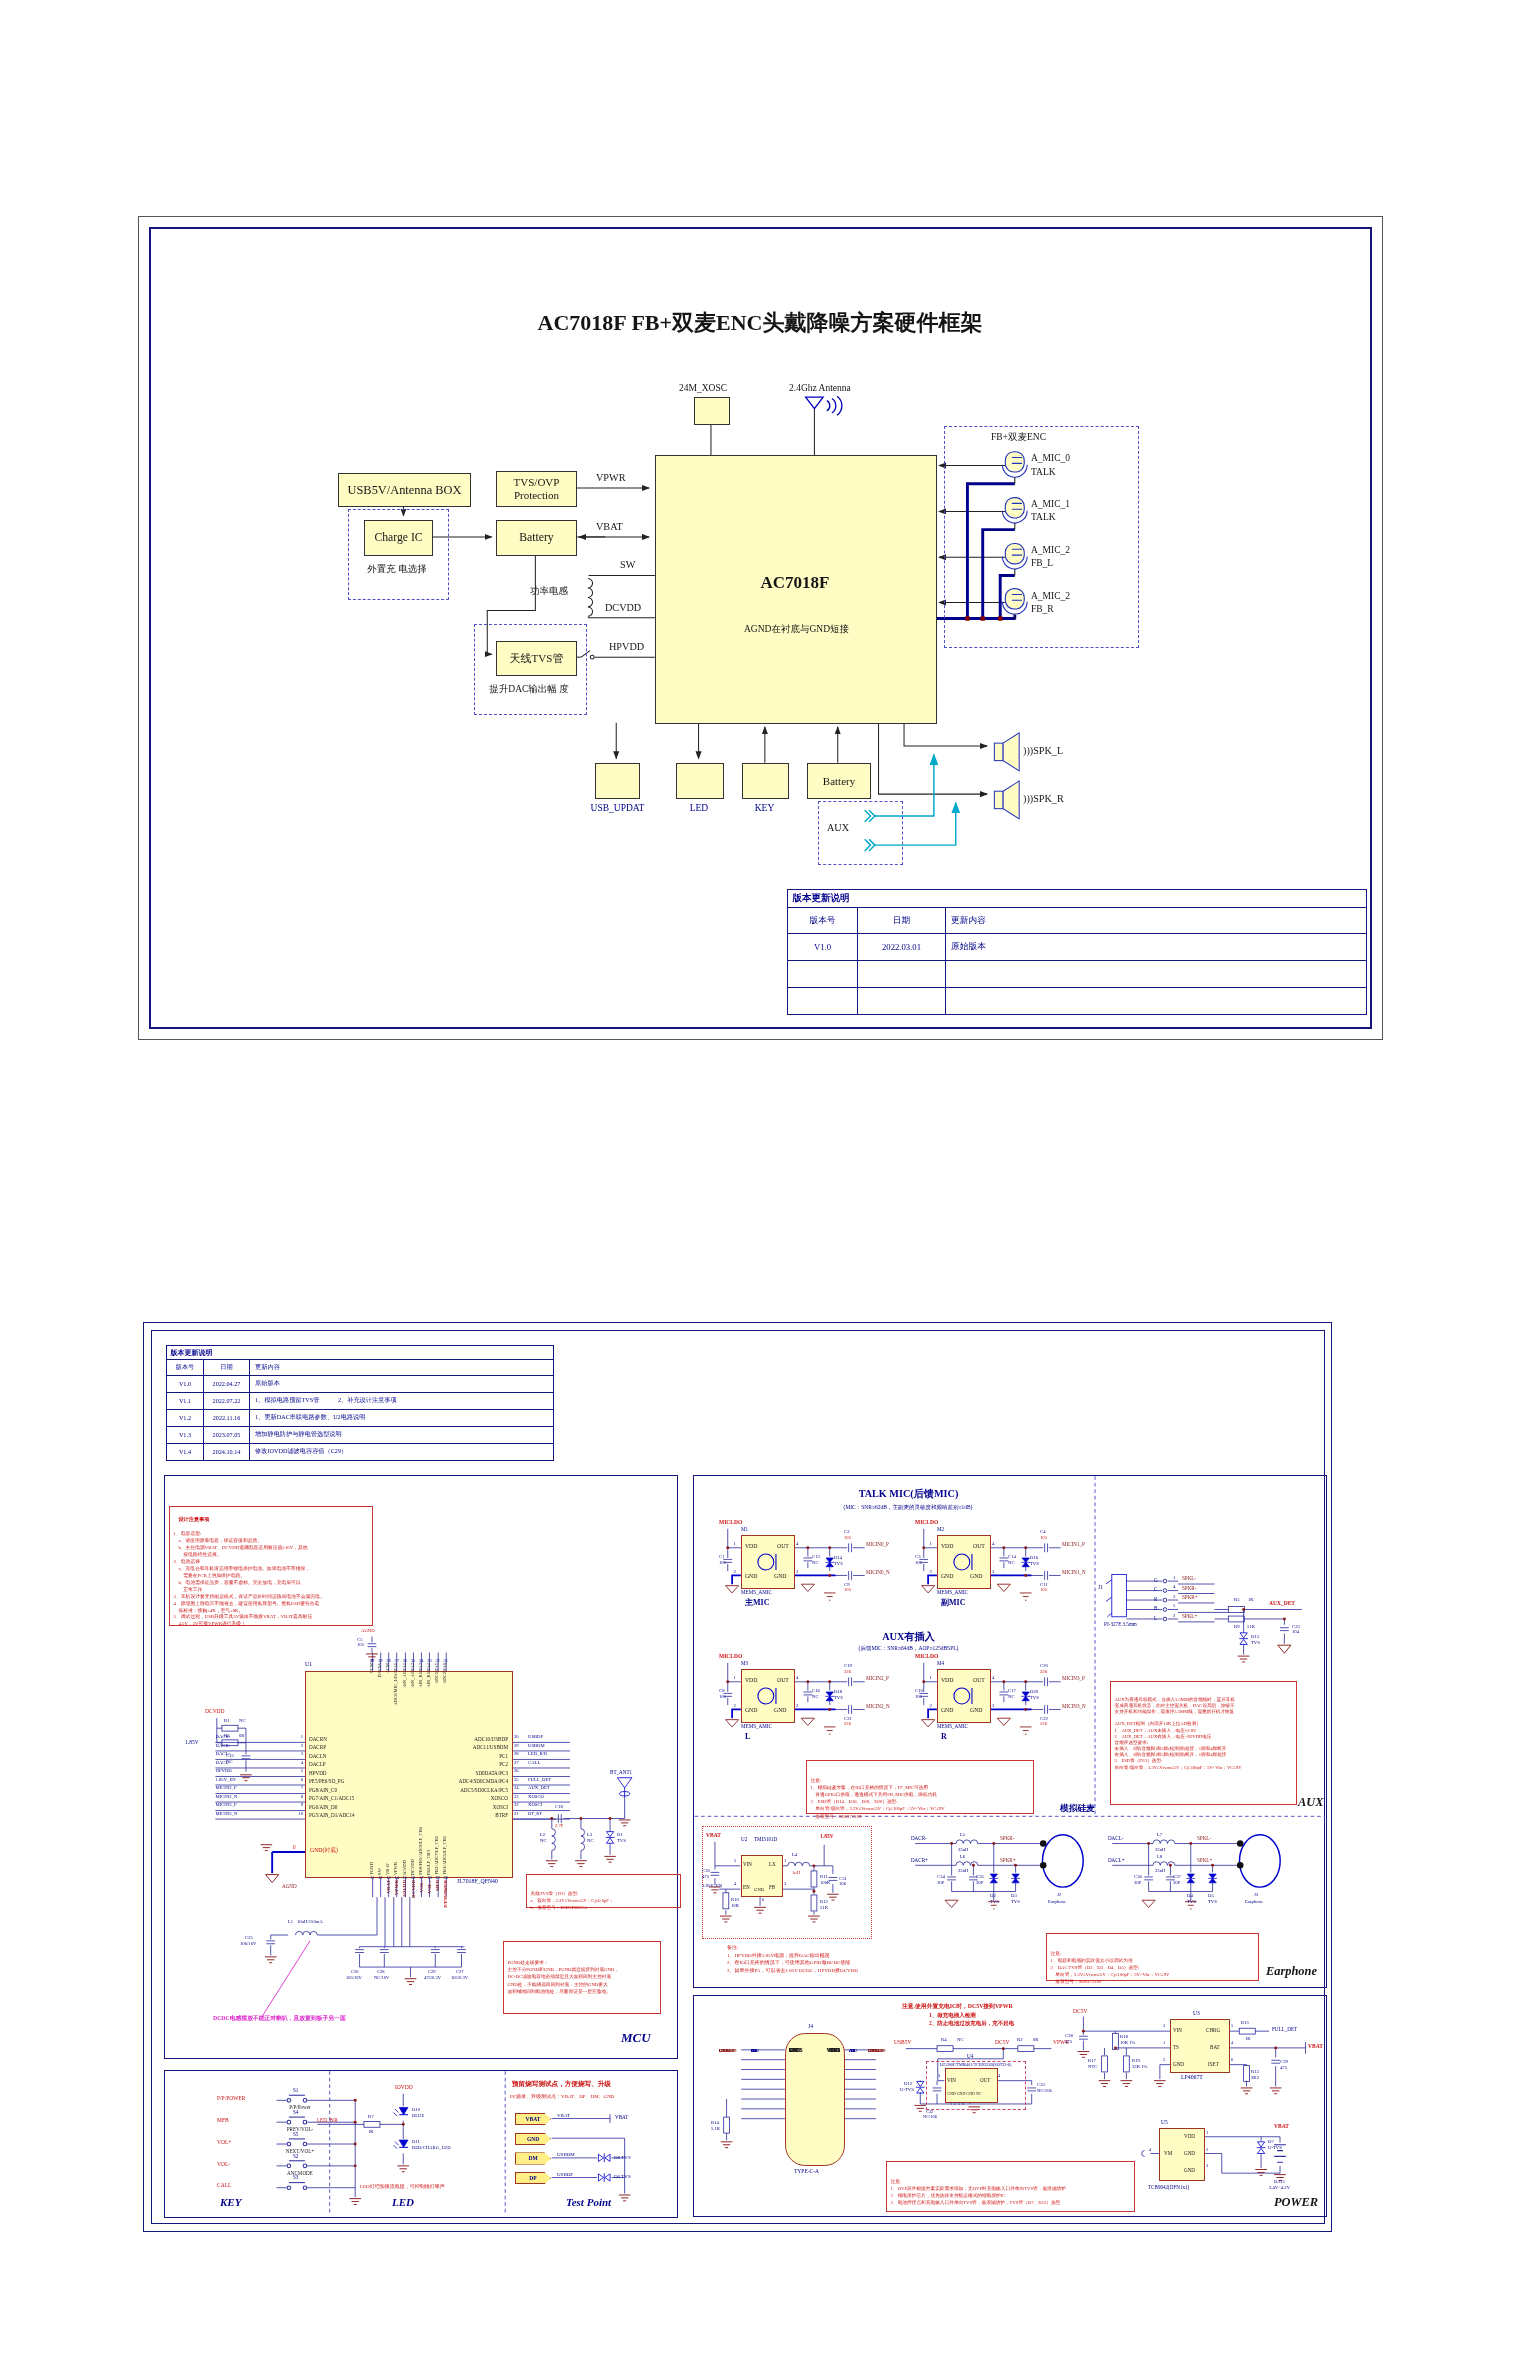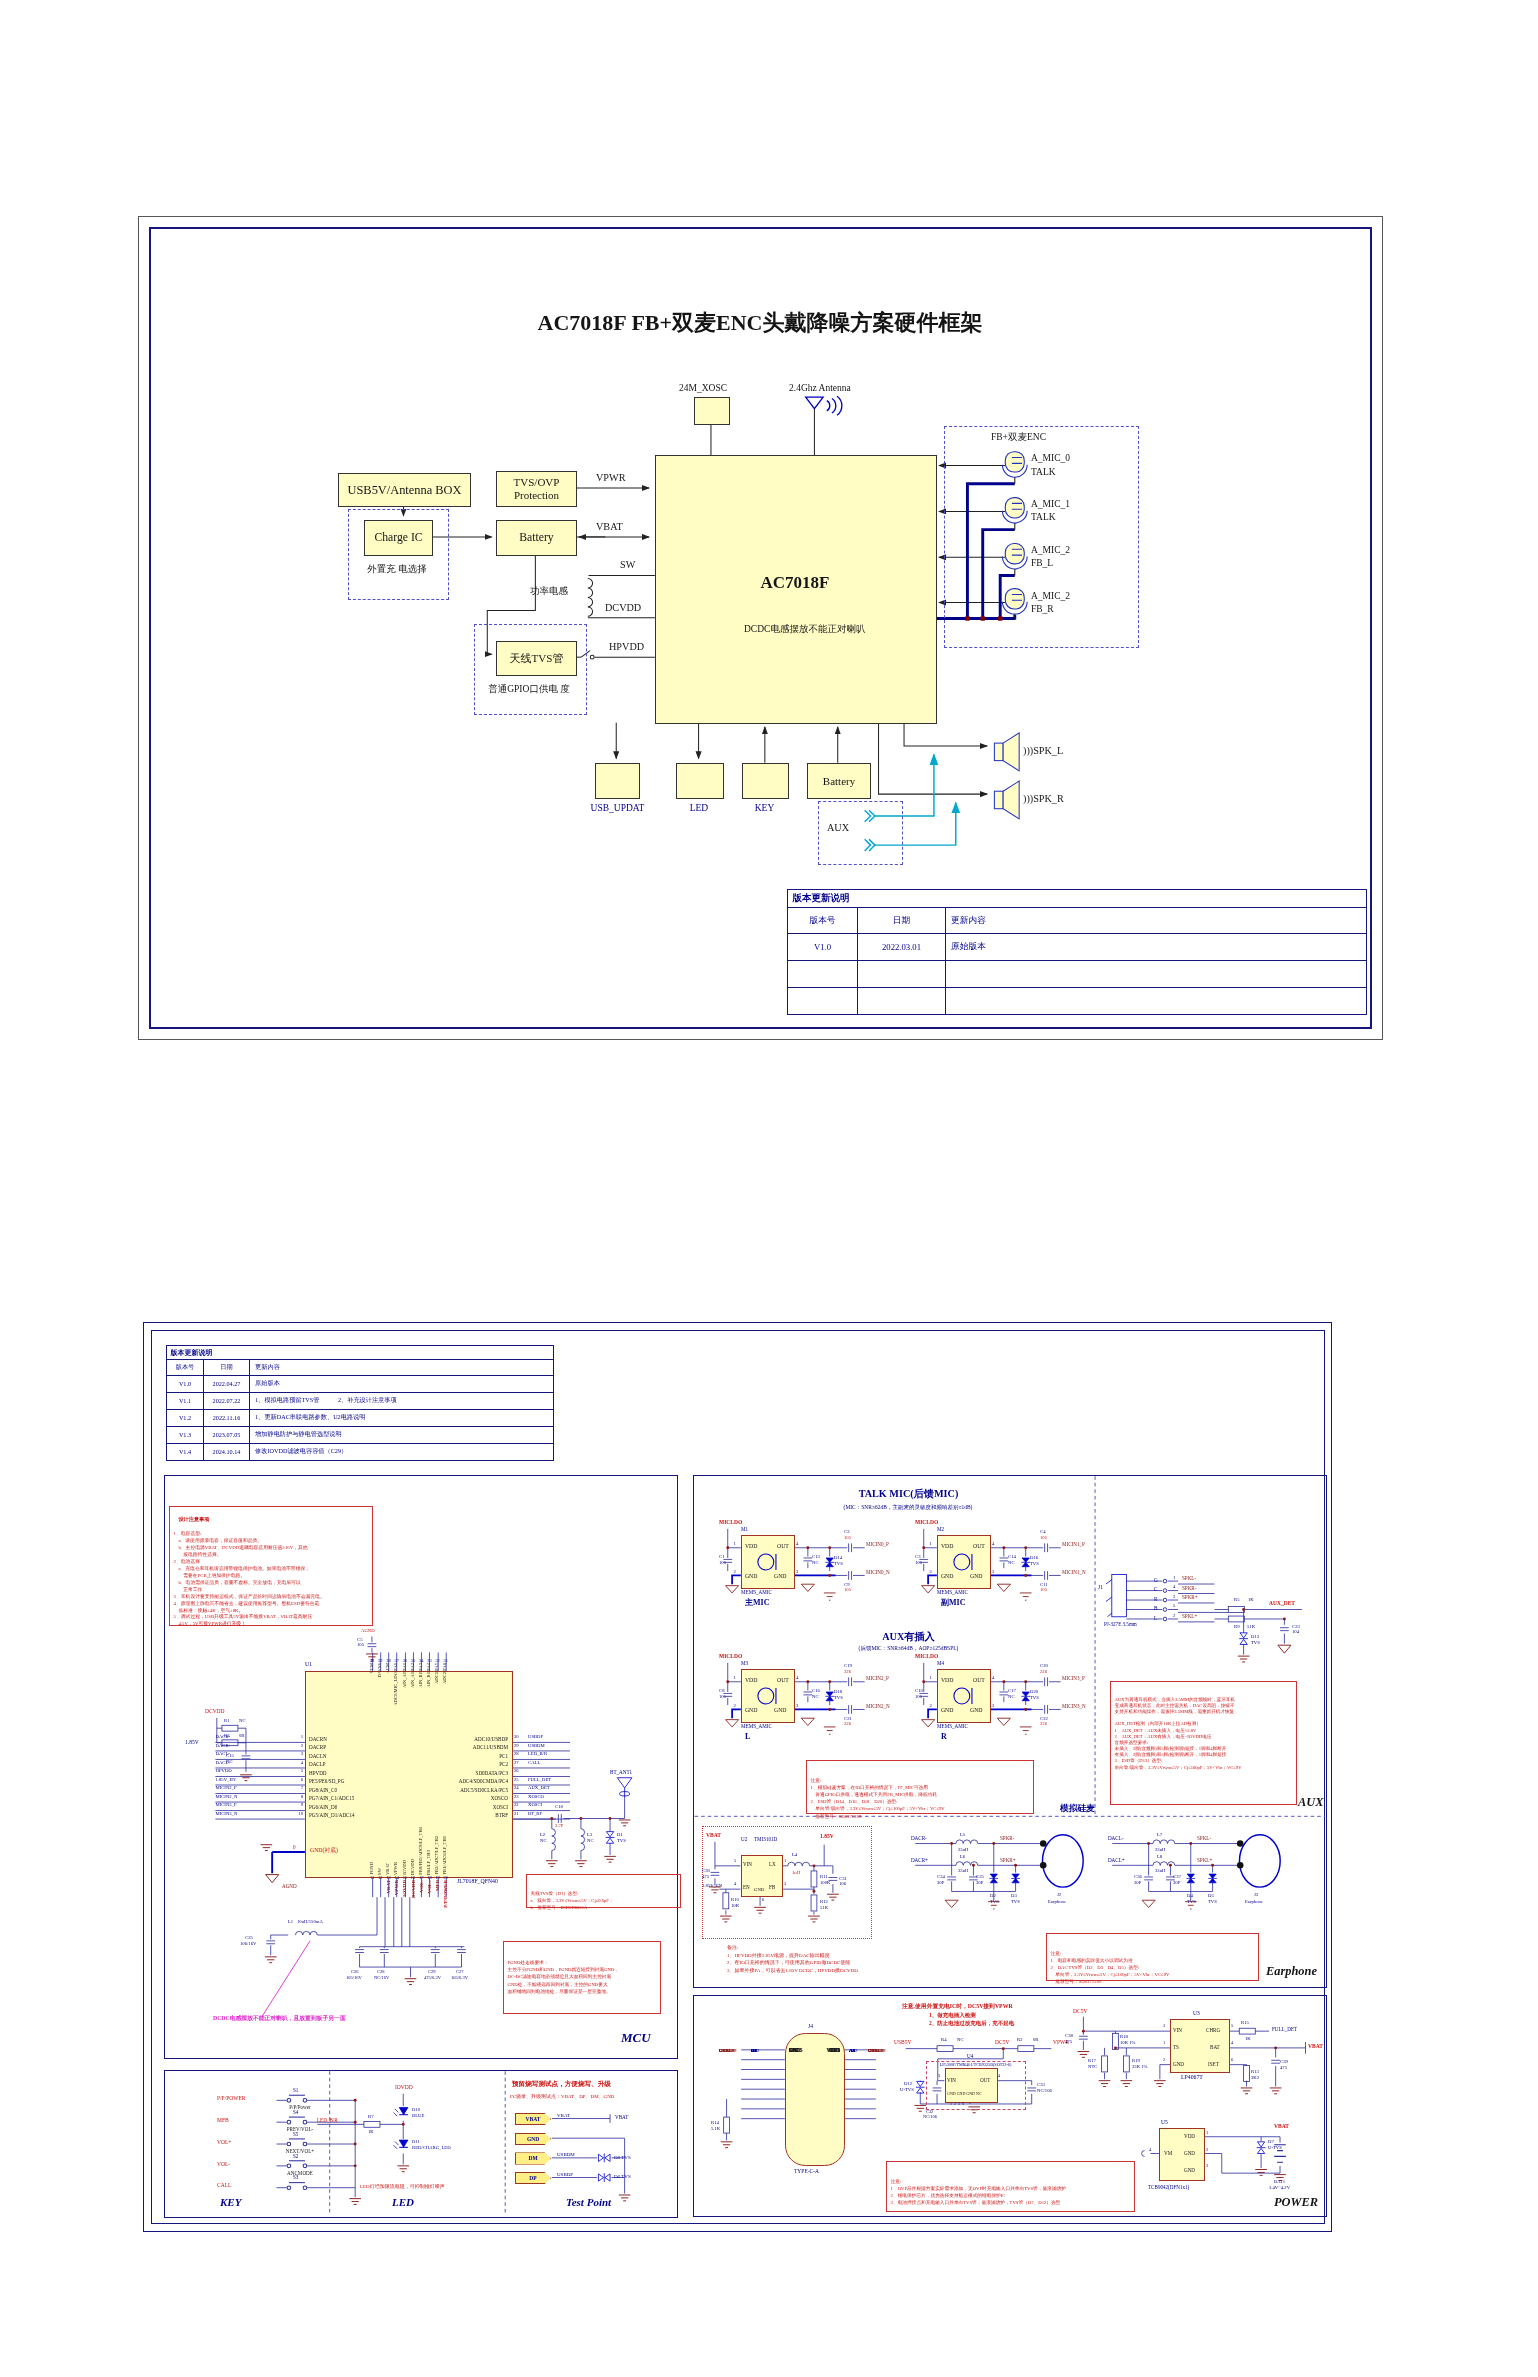--- a/index.html
+++ b/index.html
@@ -212,25 +212,25 @@
   <span class="t" style="left:457px;top:305px;font-size:10.2px">VBAT</span>
   <span class="t" style="left:481px;top:343px;font-size:10.2px">SW</span>
   <span class="t" style="left:391px;top:370px;font-size:9.5px">功率电感</span>
   <span class="t" style="left:466px;top:386px;font-size:10.2px">DCVDD</span>
   <span class="t" style="left:470px;top:425px;font-size:10.2px">HPVDD</span>
 
   <div class="dashb" style="left:335px;top:407px;width:111px;height:89px"></div>
   <div class="yb" style="left:357px;top:424px;width:79px;height:33px;font-size:11px">
       <span>天线TVS管</span>
     </div>
-  <span class="t" style="left:339px;top:468px;width:102px;text-align:center;font-size:9.5px">普通GPIO口供电 度</span>
+  <span class="t" style="left:339px;top:468px;width:102px;text-align:center;font-size:9.5px">提升DAC输出幅 度</span>
 
   <div class="yb" style="left:516px;top:238px;width:280px;height:267px;font-size:11px"></div>
   <span class="t b" style="left:516px;top:357px;width:280px;text-align:center;font-size:17px">AC7018F</span>
-  <span class="t" style="left:605px;top:408px;font-size:9.5px">DCDC电感摆放不能正对喇叭</span>
+  <span class="t" style="left:605px;top:408px;font-size:9.5px">AGND在衬底与GND短接</span>
 
   <span class="t" style="left:540px;top:167px;font-size:9.5px">24M_XOSC</span>
   <div class="yb" style="left:555px;top:180px;width:34px;height:26px"></div>
   <span class="t" style="left:650px;top:167px;font-size:9.5px">2.4Ghz Antenna</span>
 
   <div class="dashb" style="left:805px;top:209px;width:193px;height:220px"></div>
   <span class="t" style="left:852px;top:216px;font-size:9.5px">FB+双麦ENC</span>
   <div>
 
       <div class="abs" style="position:static">

